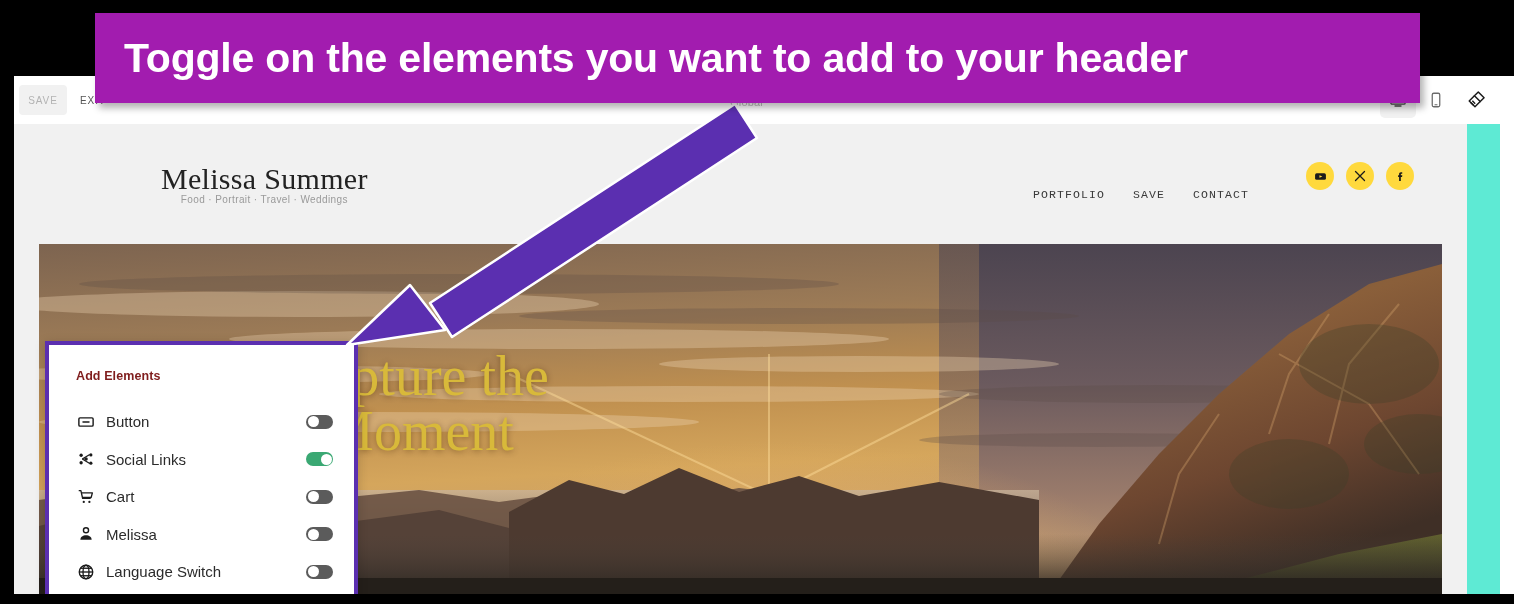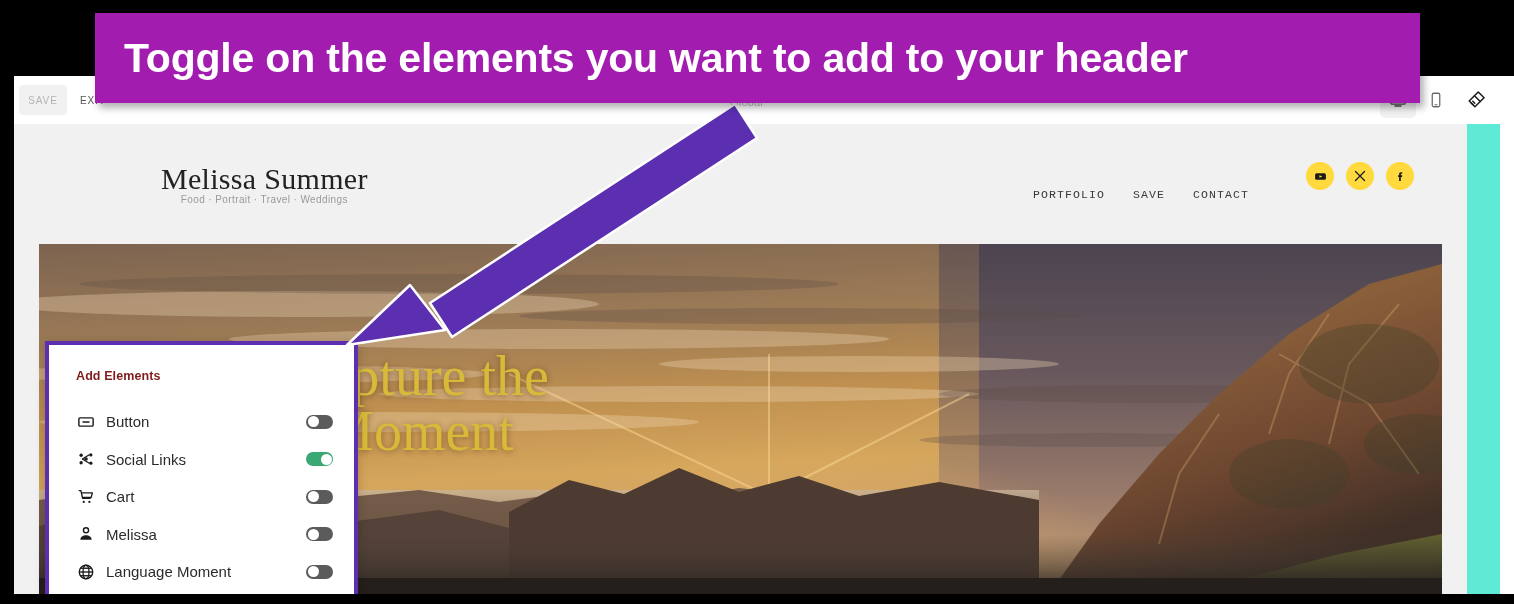--- a/index.html
+++ b/index.html
@@ -329,21 +329,21 @@
             <svg width="18" height="18" viewBox="0 0 24 24">
               <g fill="none" stroke="#1b1b1b" stroke-width="1.8">
                 <circle cx="12" cy="12" r="9"></circle>
                 <ellipse cx="12" cy="12" rx="4" ry="9"></ellipse>
                 <line x1="3" y1="12" x2="21" y2="12"></line>
                 <line x1="4.6" y1="7" x2="19.4" y2="7"></line>
                 <line x1="4.6" y1="17" x2="19.4" y2="17"></line>
               </g>
             </svg>
           </span>
-          <span class="row-label">Language Moment</span>
+          <span class="row-label">Language Switch</span>
           <span class="toggle">
               <span class="knob"></span>
             </span>
         </div>
 
       </div>
     </div>
   </div>
 
   <svg class="arrow-layer" viewBox="0 0 1514 604">

